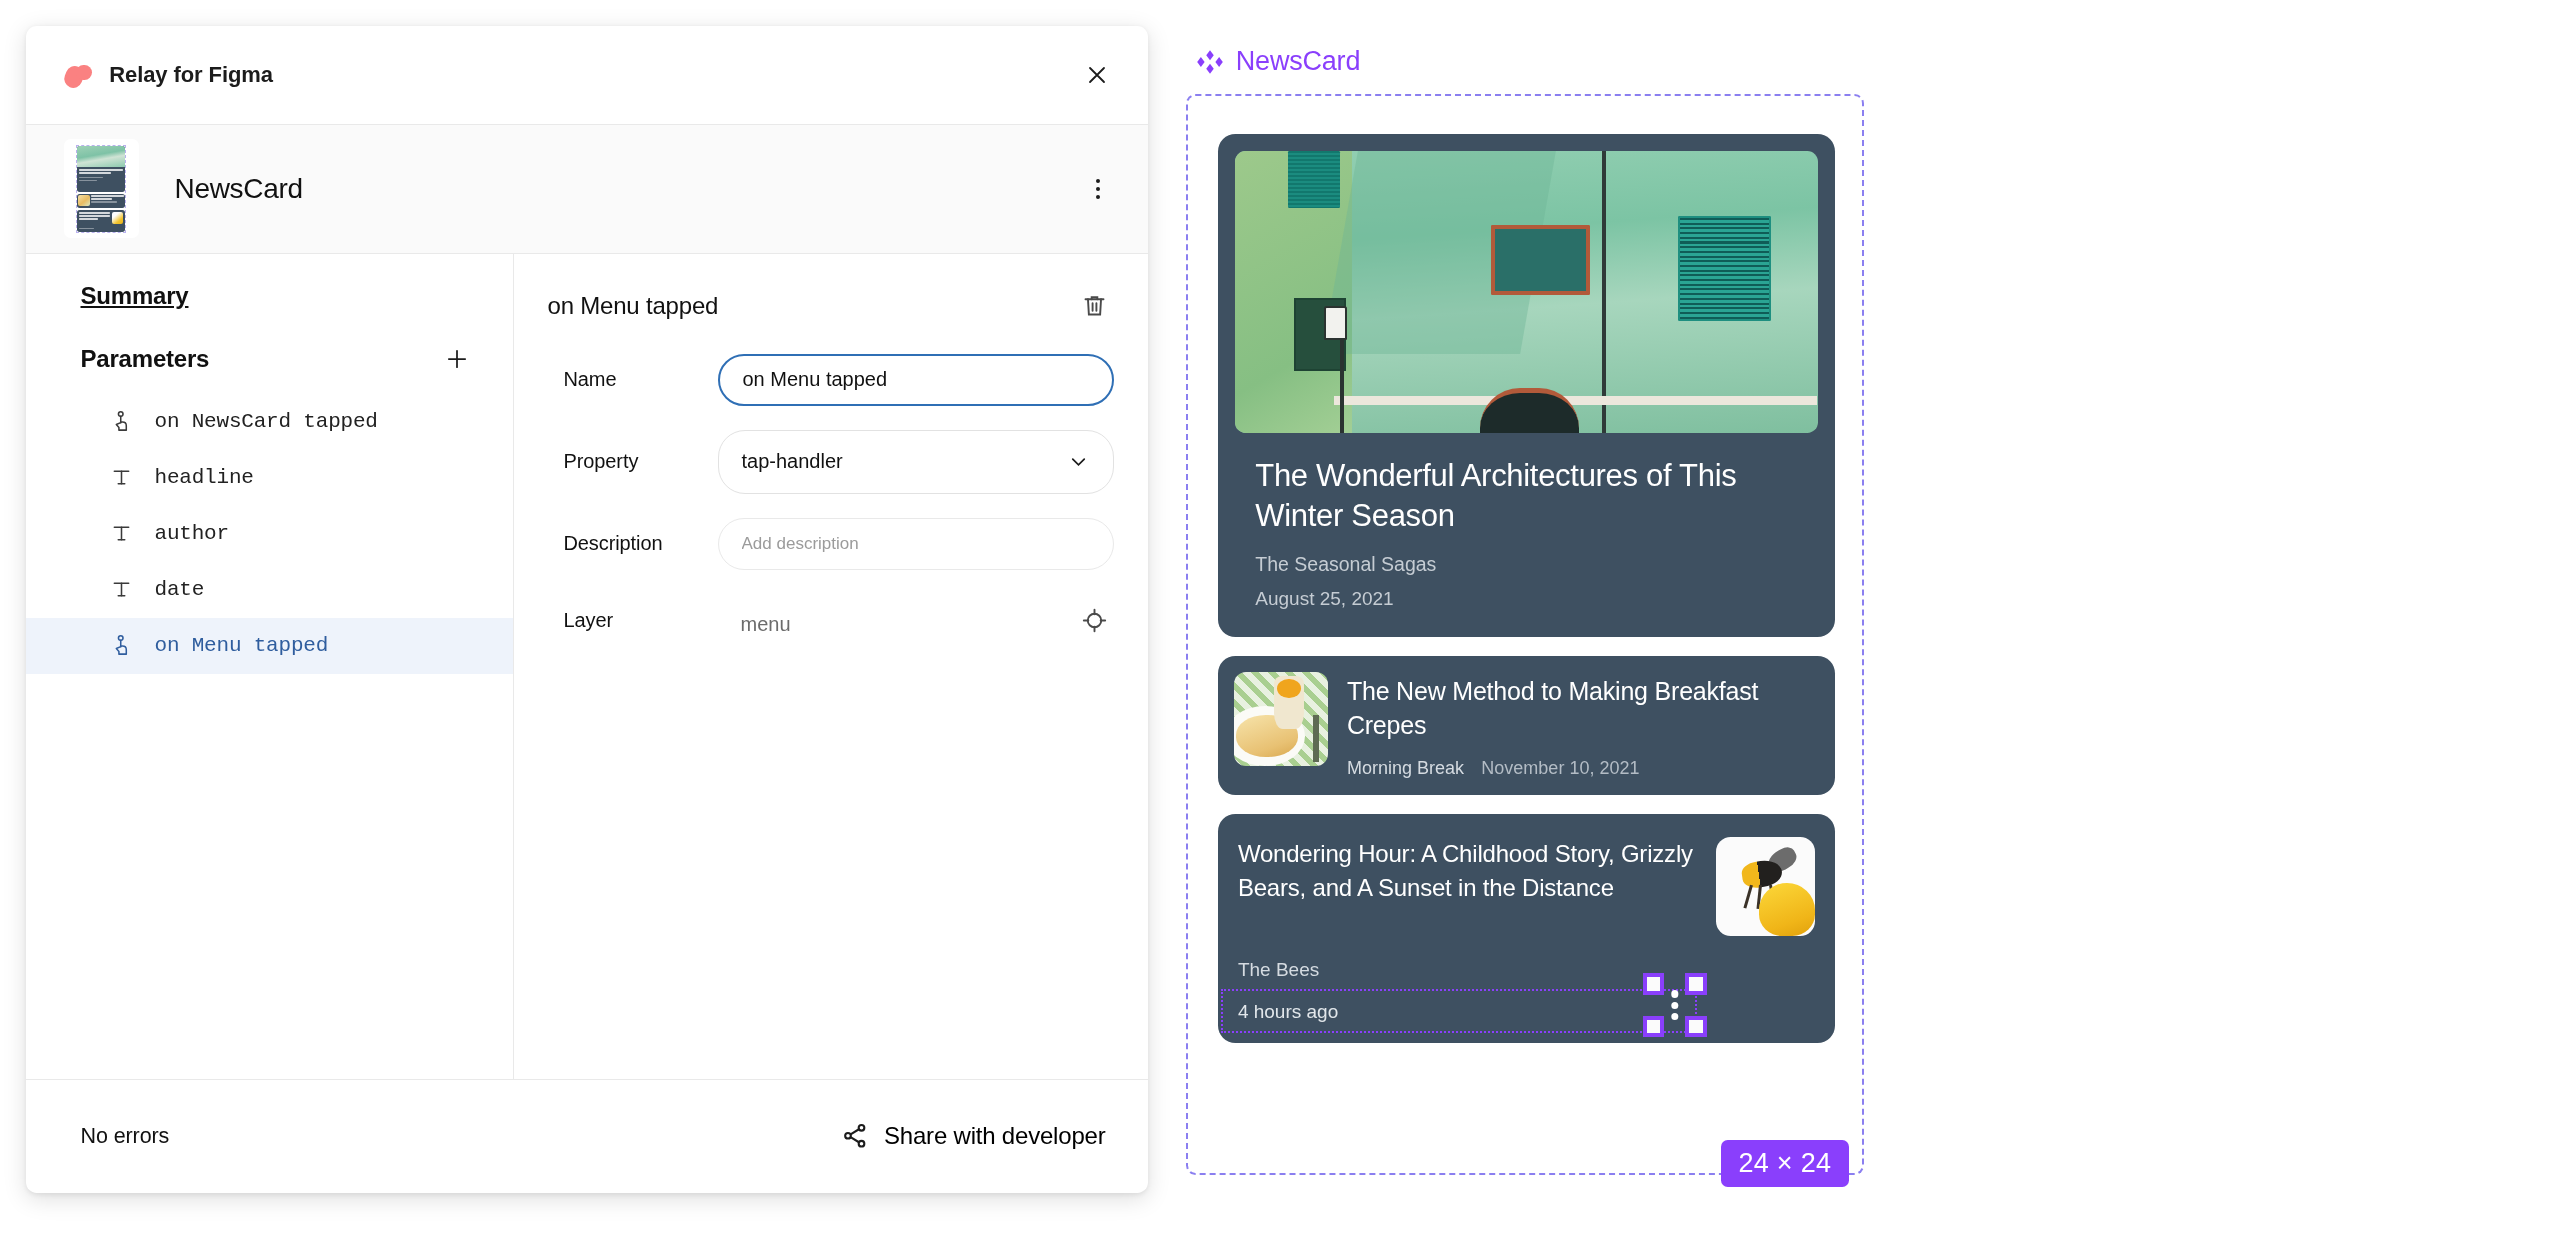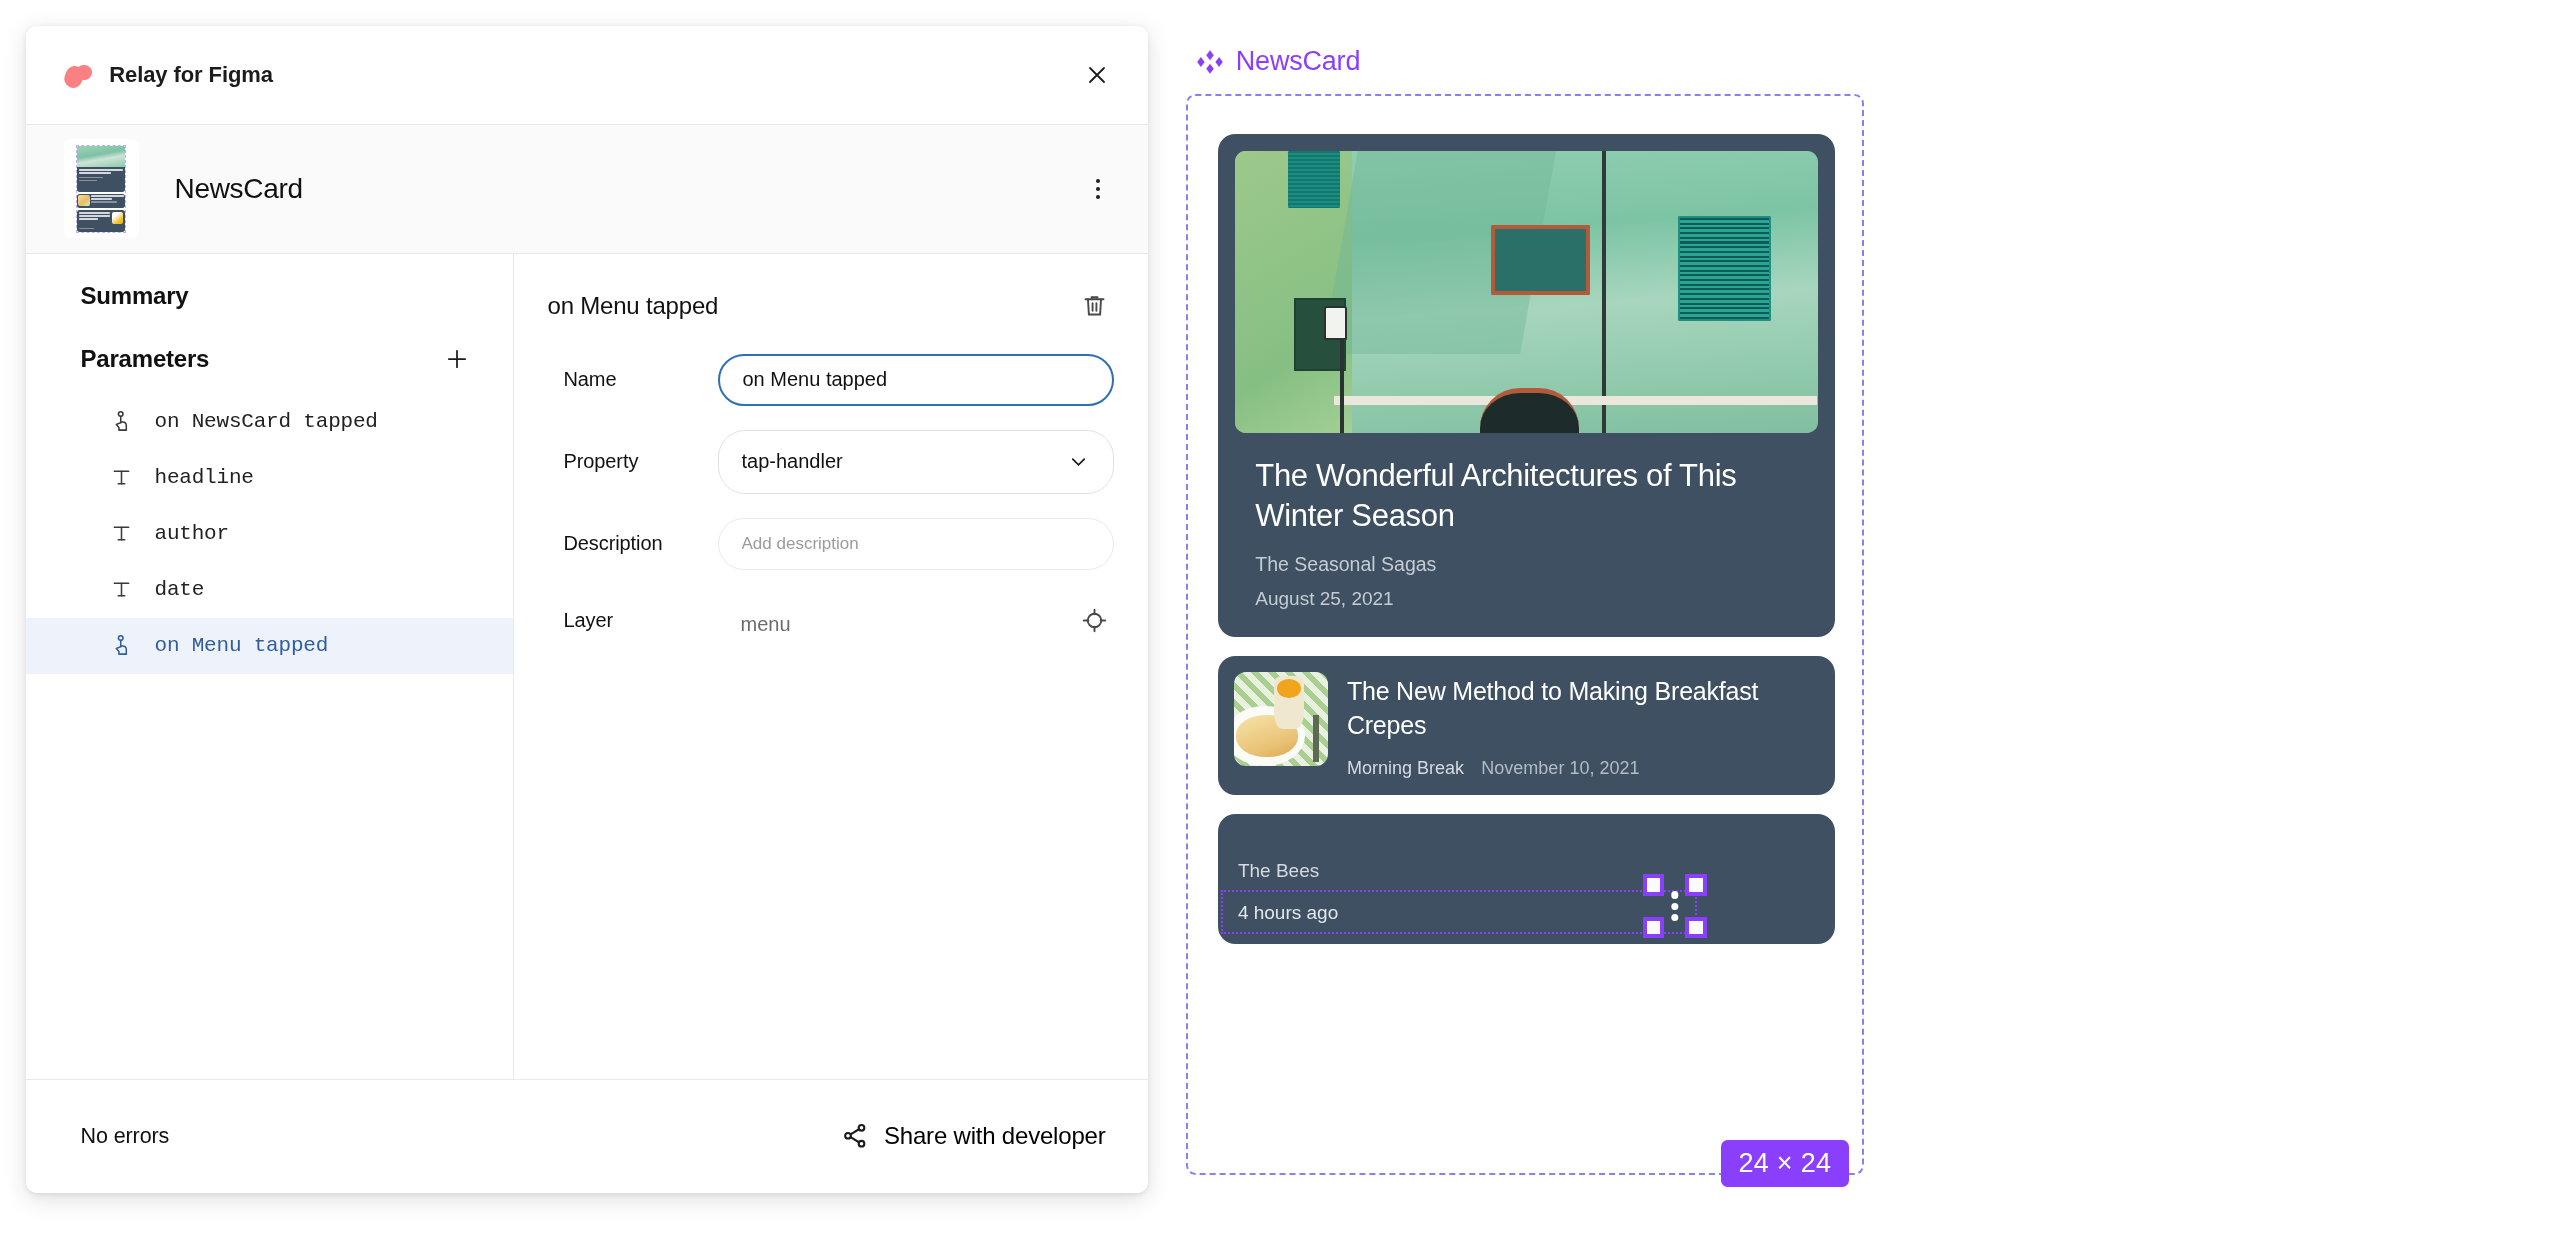--- a/index.html
+++ b/index.html
@@ -128,20 +128,21 @@
   
   #params-column {
     width: 488px; flex: 0 0 488px;
     border-right: 1.3px solid #e9e9e9;
     display: flex; flex-direction: column;
   }
   #summary-heading {
     padding: 28px 38px 0 55px;
     font-size: 24px; font-weight: bold; color: #111111;
     letter-spacing: -0.2px;
+    text-decoration: underline;
   }
   #parameters-header {
     display: flex; align-items: center;
     padding: 31px 38px 17.4px 55px;
   }
   #parameters-heading {
     font-size: 24px; font-weight: bold; color: #111111; letter-spacing: -0.2px;
   }
   #add-parameter-button {
     margin-left: auto; width: 36px; height: 36px;
@@ -612,20 +613,31 @@
         <div id="row-text">
           <div id="row-headline">The New Method to Making Breakfast Crepes</div>
           <div id="row-meta">
             <span id="row-author">Morning Break</span>
             <span id="row-date">November 10, 2021</span>
           </div>
         </div>
       </div>
 
       <div class="news-card" id="news-card-featured">
+        <div id="featured-top">
+          <div id="featured-headline">Wondering Hour: A Childhood Story, Grizzly Bears, and A Sunset in the Distance</div>
+          <div id="featured-thumb">
+            <div class="bee-wing"></div>
+            <div class="bee-body"></div>
+            <div class="bee-leg" style="left:34%;top:48%;transform:rotate(16deg)"></div>
+            <div class="bee-leg" style="left:44%;top:48%;transform:rotate(6deg)"></div>
+            <div class="bee-leg" style="left:54%;top:48%;transform:rotate(-10deg)"></div>
+            <div class="honey"></div>
+          </div>
+        </div>
         <div id="featured-author">The Bees</div>
         <div id="featured-date">4 hours ago</div>
 
         <div id="selection-box">
           <div id="selection-handles">
             <div class="sel-handle tl"></div>
             <div class="sel-handle tr"></div>
             <div class="sel-handle bl"></div>
             <div class="sel-handle br"></div>
             <div id="selection-menu-dots">

